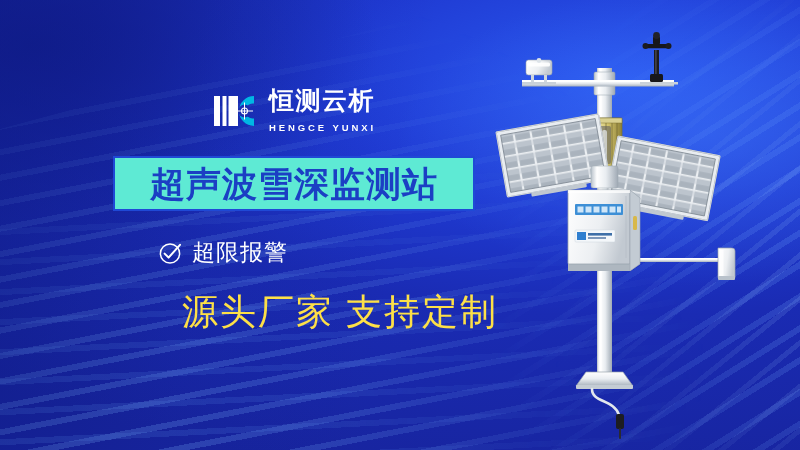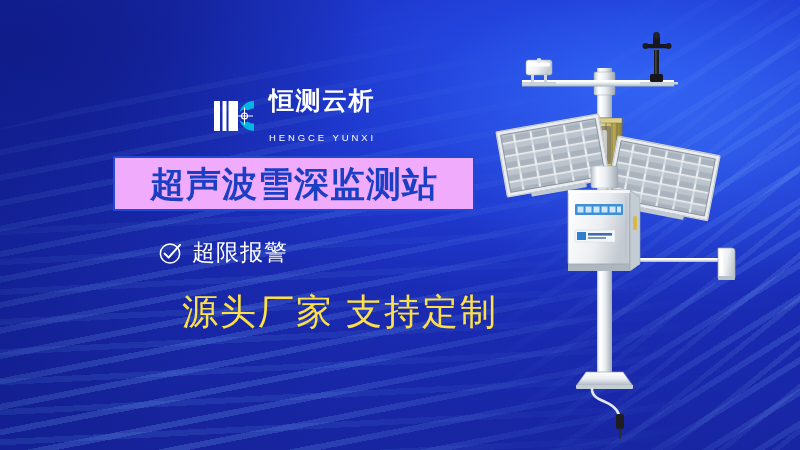--- a/index.html
+++ b/index.html
@@ -135,33 +135,33 @@
     color: #ffffff;
     font-size: 25px;
     font-weight: 700;
     letter-spacing: 1.5px;
     line-height: 1.02;
     white-space: nowrap;
   }
   .logo-en {
     color: #ffffff;
     font-size: 9.5px;
-    font-weight: 400;
+    font-weight: 700;
     letter-spacing: 2.9px;
     line-height: 1.3;
-    margin-top: 18px;
+    margin-top: 8px;
     white-space: nowrap;
   }
 
   
   .headline {
     position: absolute;
     left: 113px; top: 156px;
     width: 362px; height: 55px;
-    background: #f0abfc;
+    background: #5eead4;
     border: 2.5px solid #1f49d6;
     box-sizing: border-box;
     display: flex;
     align-items: center;
     justify-content: center;
   }
   .headline-text {
     color: #1b3fc4;
     font-size: 35px;
     font-weight: 700;

